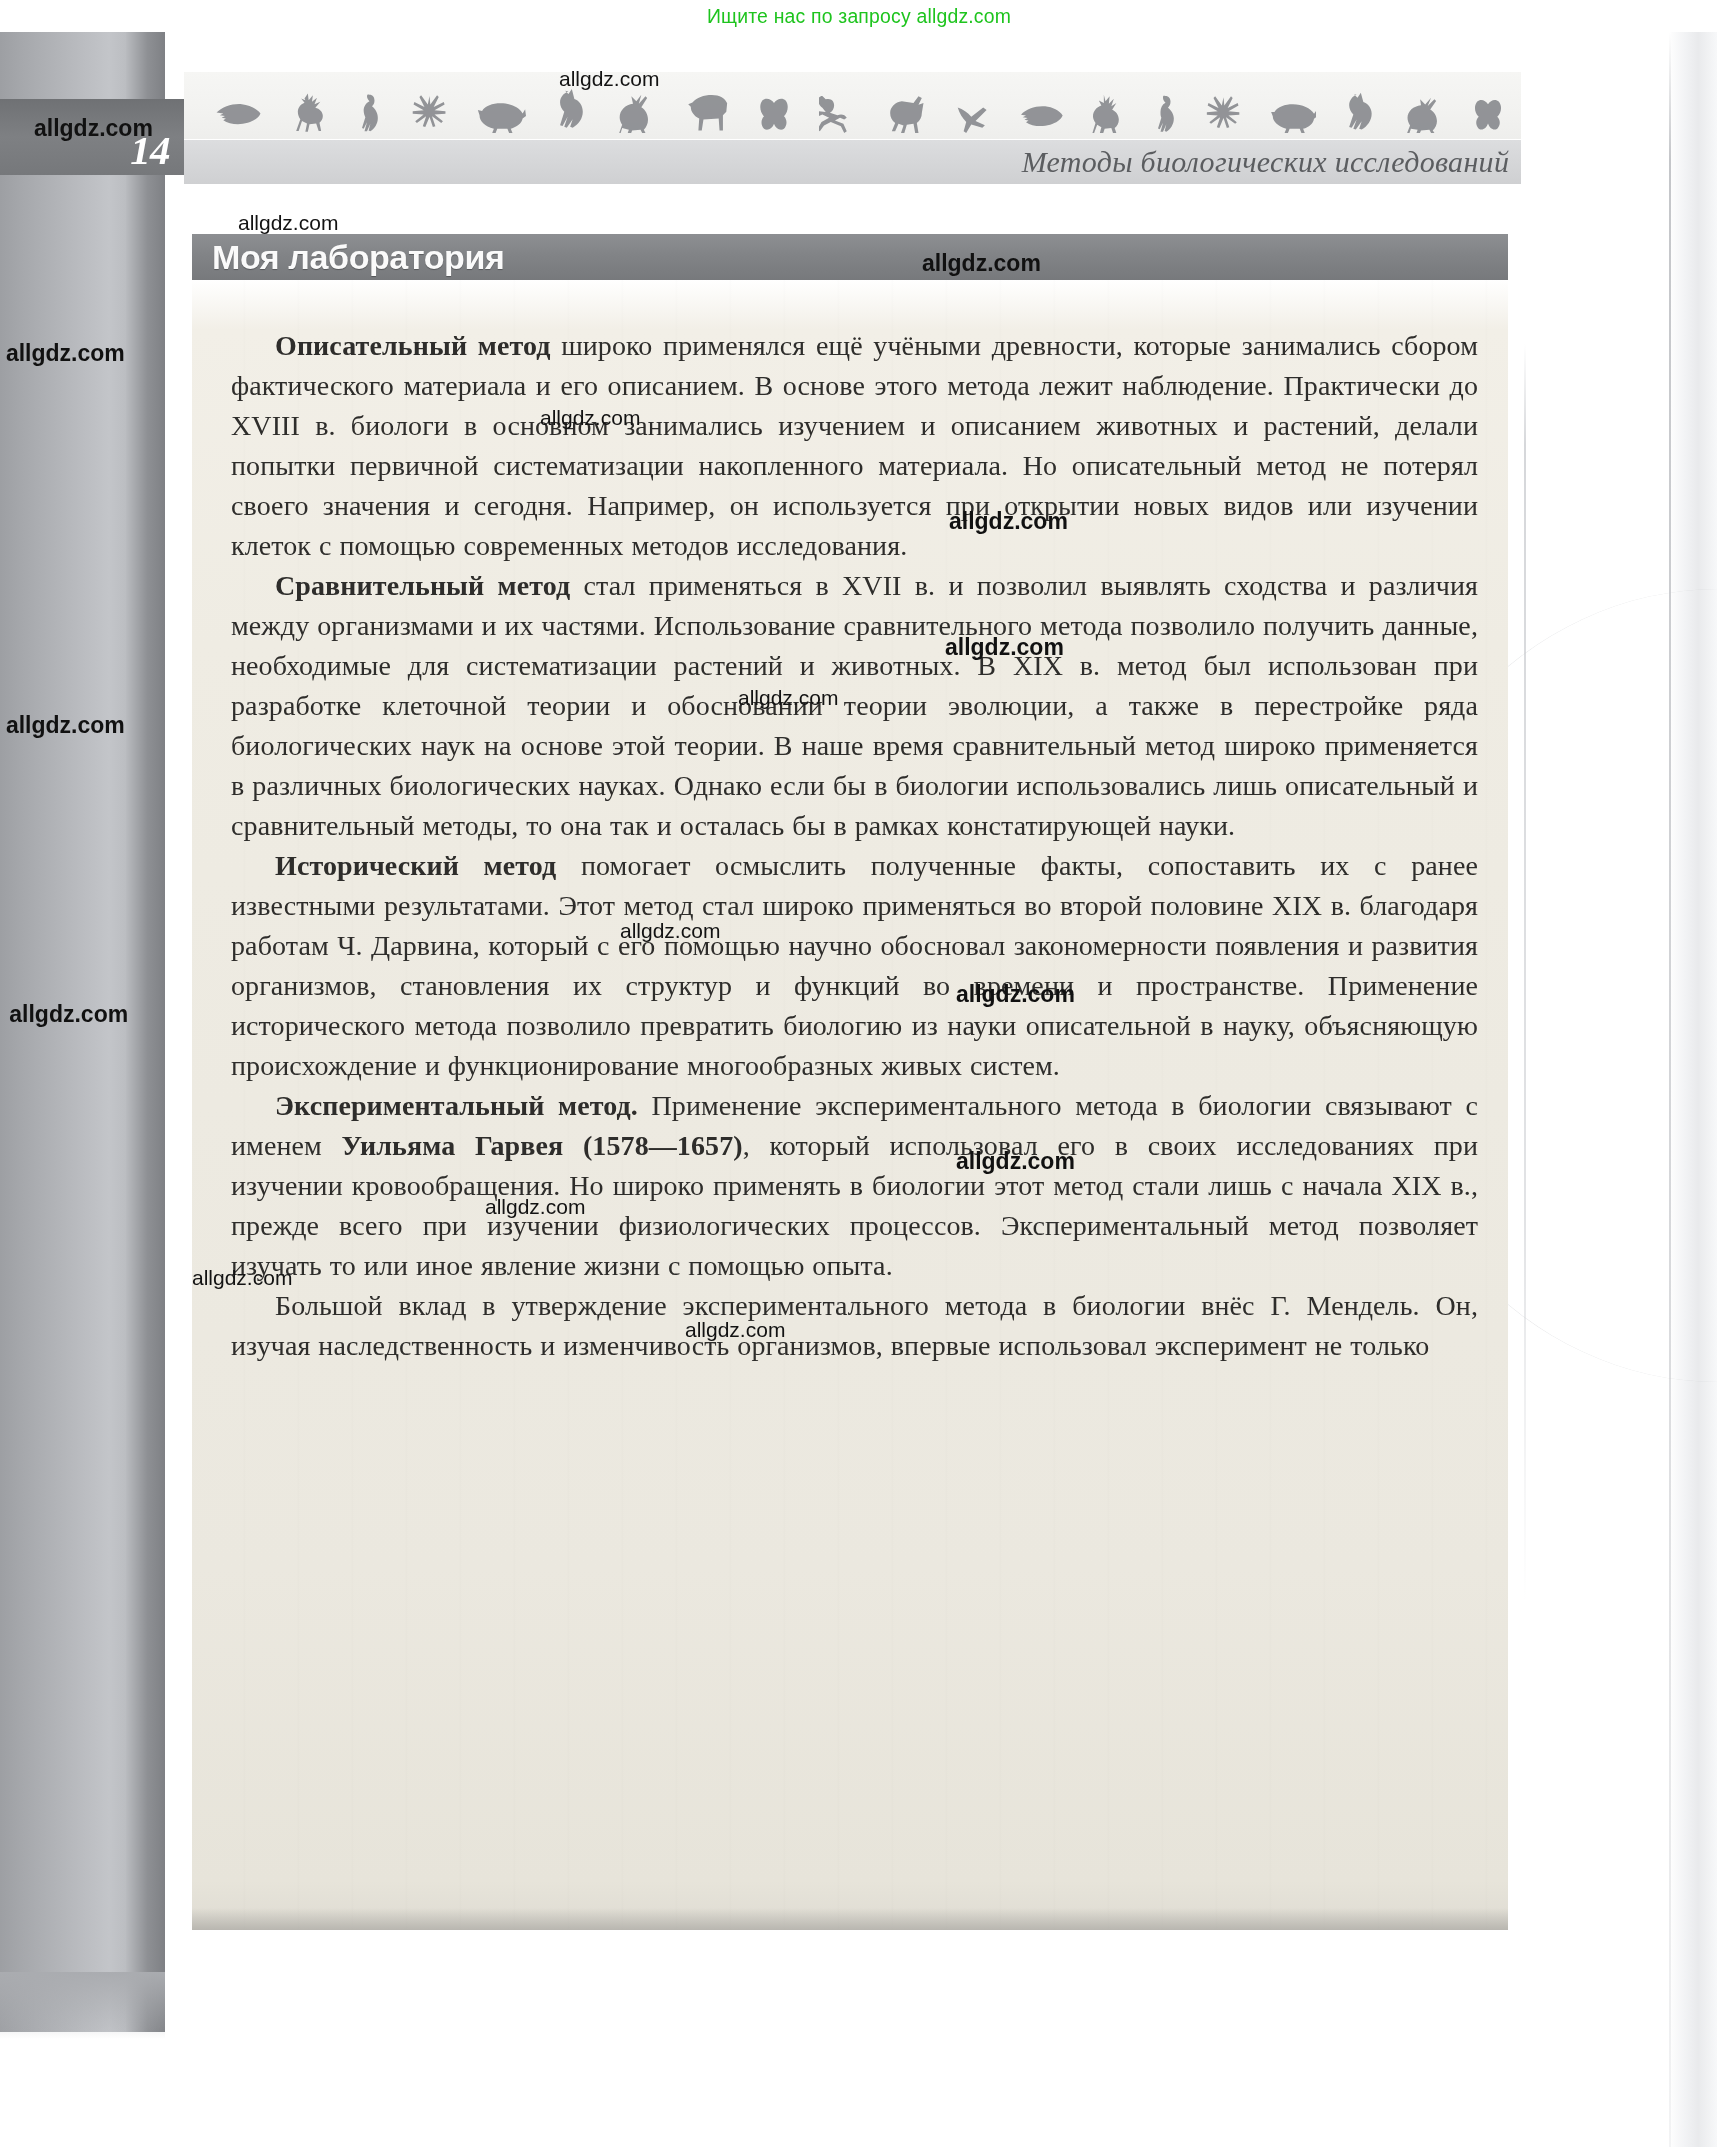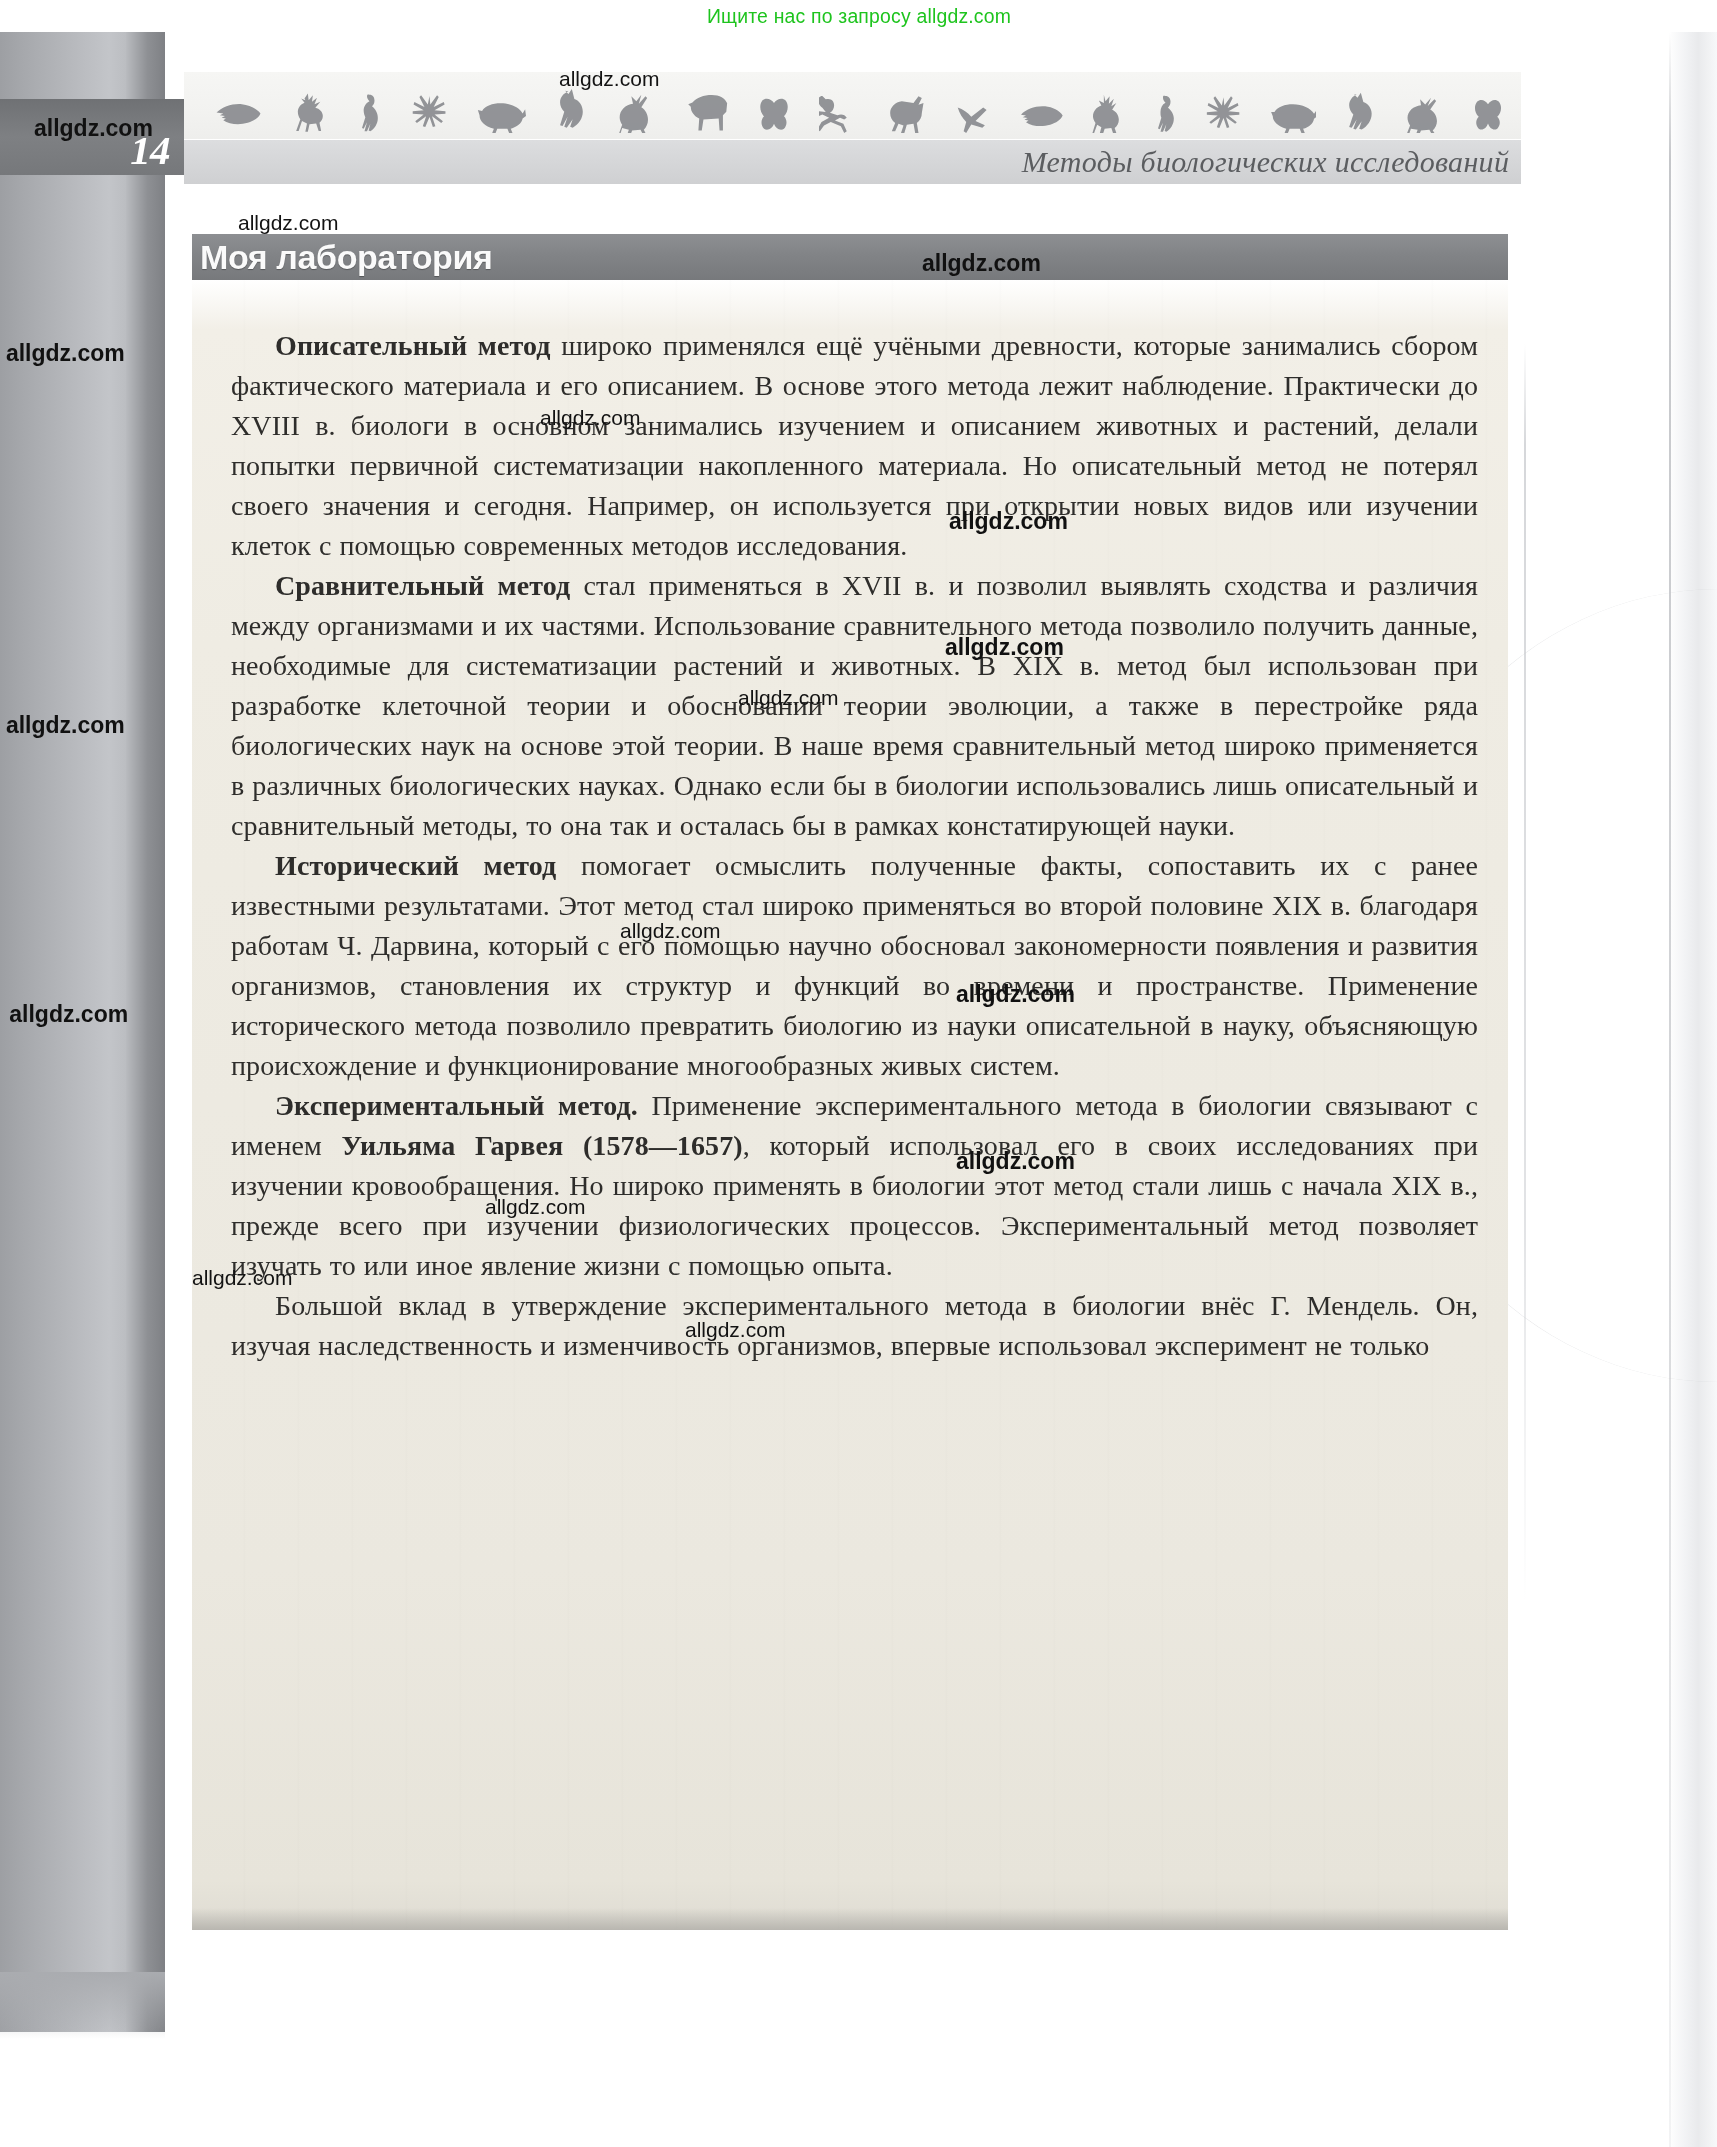--- a/index.html
+++ b/index.html
@@ -165,21 +165,21 @@
   }
 
   
   .lab-banner {
     position: absolute;
     top: 202px; left: 192px;
     width: 1316px; height: 46px;
     background: linear-gradient(180deg, #8d8f92 0%, #818386 48%, #77797c 100%);
     display: flex;
     align-items: center;
-    padding-left: 8px;
+    padding-left: 20px;
   }
   .lab-banner-title {
     font-family: "Liberation Sans", sans-serif;
     font-weight: 700;
     font-size: 34px;
     color: #fafafa;
     letter-spacing: -0.4px;
     text-shadow: 0 0.8px 0.8px rgba(0,0,0,.30);
     white-space: nowrap;
   }

